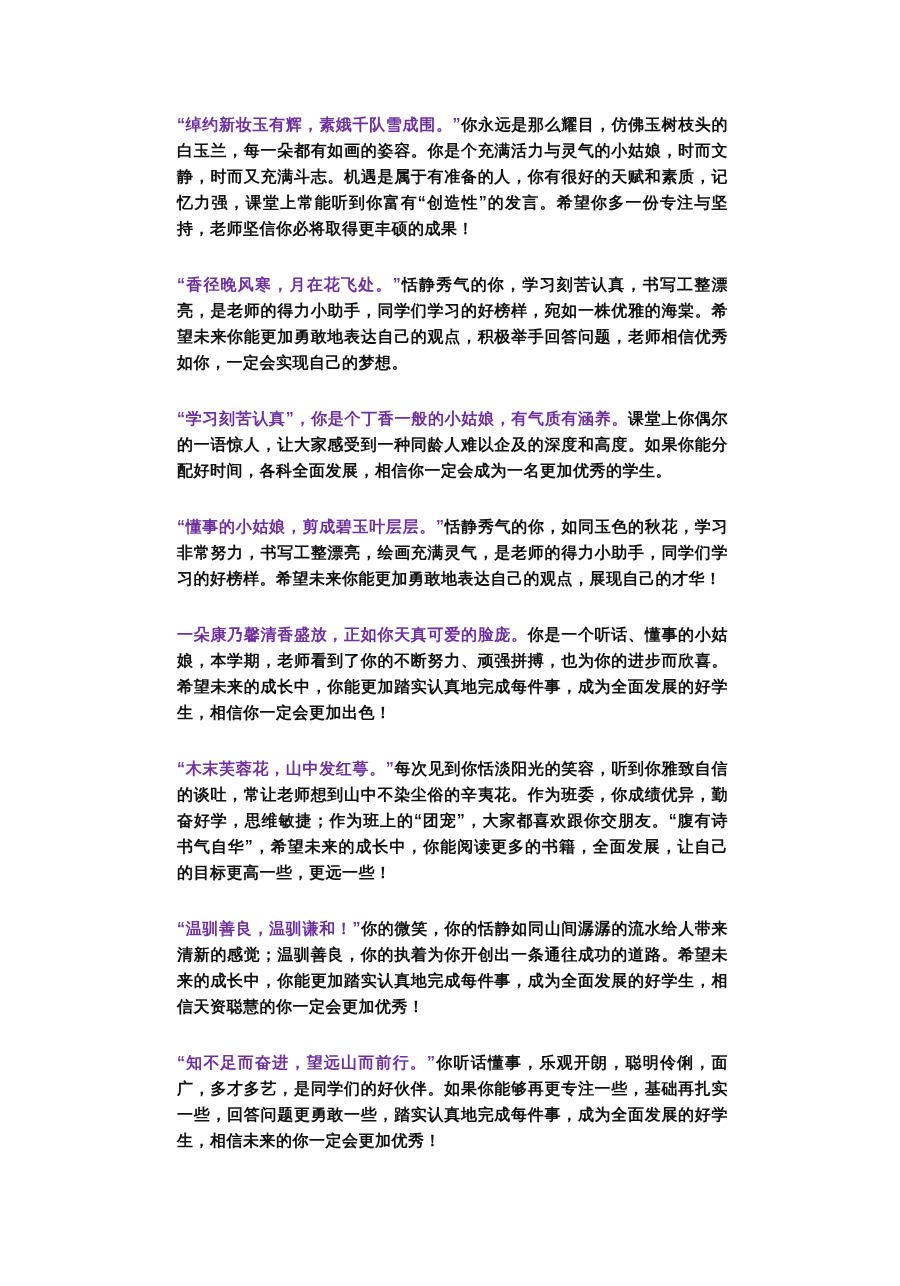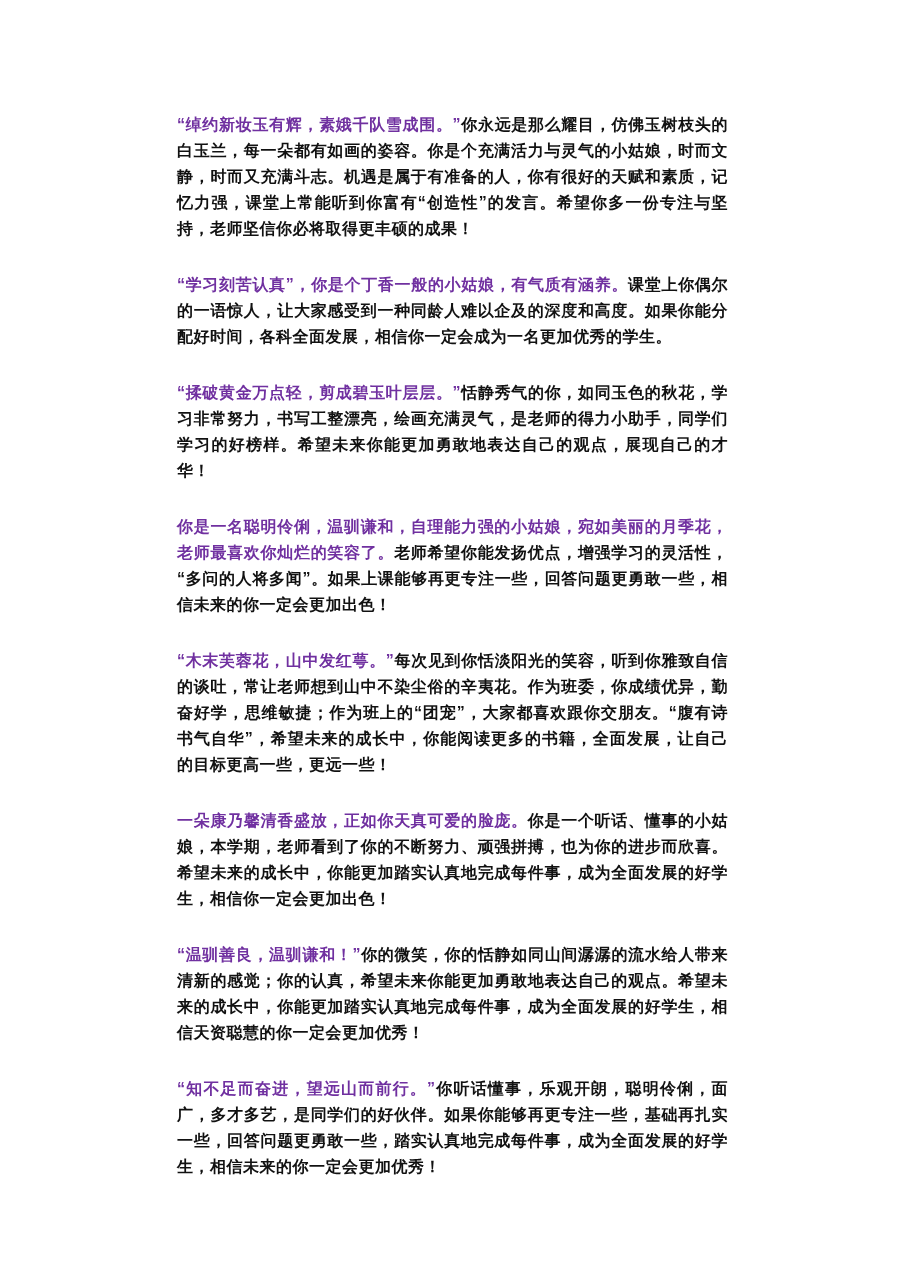--- a/index.html
+++ b/index.html
@@ -40,43 +40,43 @@
 </style>
 </head>
 <body>
 
 <div class="page">
 
   <p class="para">
     <span class="lead">“绰约新妆玉有辉，素娥千队雪成围。”</span><span class="body-text">你永远是那么耀目，仿佛玉树枝头的白玉兰，每一朵都有如画的姿容。你是个充满活力与灵气的小姑娘，时而文静，时而又充满斗志。机遇是属于有准备的人，你有很好的天赋和素质，记忆力强，课堂上常能听到你富有“创造性”的发言。希望你多一份专注与坚持，老师坚信你必将取得更丰硕的成果！</span>
   </p>
 
+  <p class="para">
+    <span class="lead">“香径晚风寒，月在花飞处。”</span><span class="body-text">恬静秀气的你，学习刻苦认真，书写工整漂亮，是老师的得力小助手，同学们学习的好榜样，宛如一株优雅的海棠。希望未来你能更加勇敢地表达自己的观点，积极举手回答问题，老师相信优秀如你，一定会实现自己的梦想。</span>
+  </p>
 
   <p class="para">
     <span class="lead">“学习刻苦认真”，你是个丁香一般的小姑娘，有气质有涵养。</span><span class="body-text">课堂上你偶尔的一语惊人，让大家感受到一种同龄人难以企及的深度和高度。如果你能分配好时间，各科全面发展，相信你一定会成为一名更加优秀的学生。</span>
   </p>
 
   <p class="para">
-    <span class="lead">“揉破黄金万点轻，剪成碧玉叶层层。”</span><span class="body-text">恬静秀气的你，如同玉色的秋花，学习非常努力，书写工整漂亮，绘画充满灵气，是老师的得力小助手，同学们学习的好榜样。希望未来你能更加勇敢地表达自己的观点，展现自己的才华！</span>
+    <span class="lead">“懂事的小姑娘，剪成碧玉叶层层。”</span><span class="body-text">恬静秀气的你，如同玉色的秋花，学习非常努力，书写工整漂亮，绘画充满灵气，是老师的得力小助手，同学们学习的好榜样。希望未来你能更加勇敢地表达自己的观点，展现自己的才华！</span>
   </p>
 
+
   <p class="para">
-    <span class="lead">你是一名聪明伶俐，温驯谦和，自理能力强的小姑娘，宛如美丽的月季花，老师最喜欢你灿烂的笑容了。</span><span class="body-text">老师希望你能发扬优点，增强学习的灵活性，“多问的人将多闻”。如果上课能够再更专注一些，回答问题更勇敢一些，相信未来的你一定会更加出色！</span>
+    <span class="lead">一朵康乃馨清香盛放，正如你天真可爱的脸庞。</span><span class="body-text">你是一个听话、懂事的小姑娘，本学期，老师看到了你的不断努力、顽强拼搏，也为你的进步而欣喜。希望未来的成长中，你能更加踏实认真地完成每件事，成为全面发展的好学生，相信你一定会更加出色！</span>
   </p>
 
   <p class="para">
     <span class="lead">“木末芙蓉花，山中发红萼。”</span><span class="body-text">每次见到你恬淡阳光的笑容，听到你雅致自信的谈吐，常让老师想到山中不染尘俗的辛夷花。作为班委，你成绩优异，勤奋好学，思维敏捷；作为班上的“团宠”，大家都喜欢跟你交朋友。“腹有诗书气自华”，希望未来的成长中，你能阅读更多的书籍，全面发展，让自己的目标更高一些，更远一些！</span>
   </p>
 
-  <p class="para">
-    <span class="lead">一朵康乃馨清香盛放，正如你天真可爱的脸庞。</span><span class="body-text">你是一个听话、懂事的小姑娘，本学期，老师看到了你的不断努力、顽强拼搏，也为你的进步而欣喜。希望未来的成长中，你能更加踏实认真地完成每件事，成为全面发展的好学生，相信你一定会更加出色！</span>
-  </p>
-
 
   <p class="para">
-    <span class="lead">“温驯善良，温驯谦和！”</span><span class="body-text">你的微笑，你的恬静如同山间潺潺的流水给人带来清新的感觉；你的认真，希望未来你能更加勇敢地表达自己的观点。希望未来的成长中，你能更加踏实认真地完成每件事，成为全面发展的好学生，相信天资聪慧的你一定会更加优秀！</span>
+    <span class="lead">“温驯善良，温驯谦和！”</span><span class="body-text">你的微笑，你的恬静如同山间潺潺的流水给人带来清新的感觉；温驯善良，你的执着为你开创出一条通往成功的道路。希望未来的成长中，你能更加踏实认真地完成每件事，成为全面发展的好学生，相信天资聪慧的你一定会更加优秀！</span>
   </p>
 
   <p class="para gap-before">
     <span class="lead">“知不足而奋进，望远山而前行。”</span><span class="body-text">你听话懂事，乐观开朗，聪明伶俐，面广，多才多艺，是同学们的好伙伴。如果你能够再更专注一些，基础再扎实一些，回答问题更勇敢一些，踏实认真地完成每件事，成为全面发展的好学生，相信未来的你一定会更加优秀！</span>
   </p>
 
 </div>
 
 </body></html>

